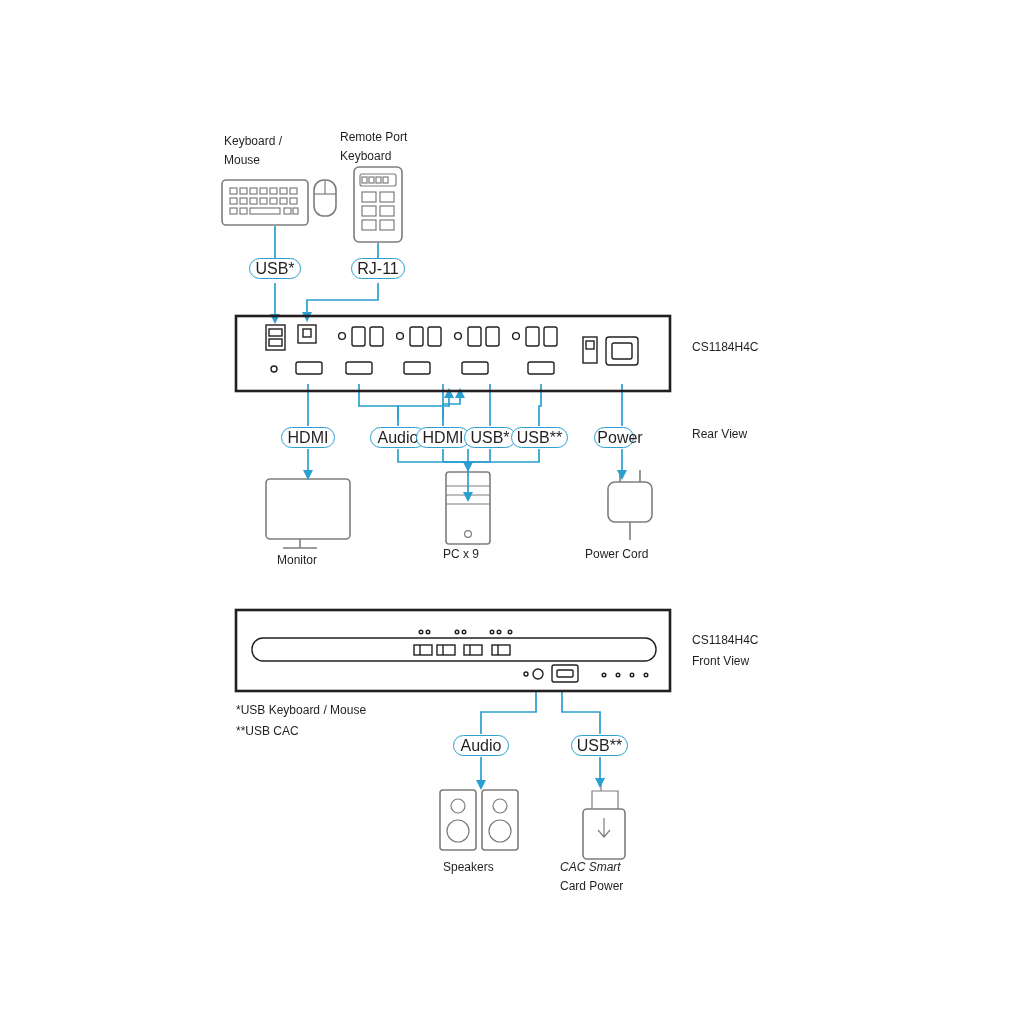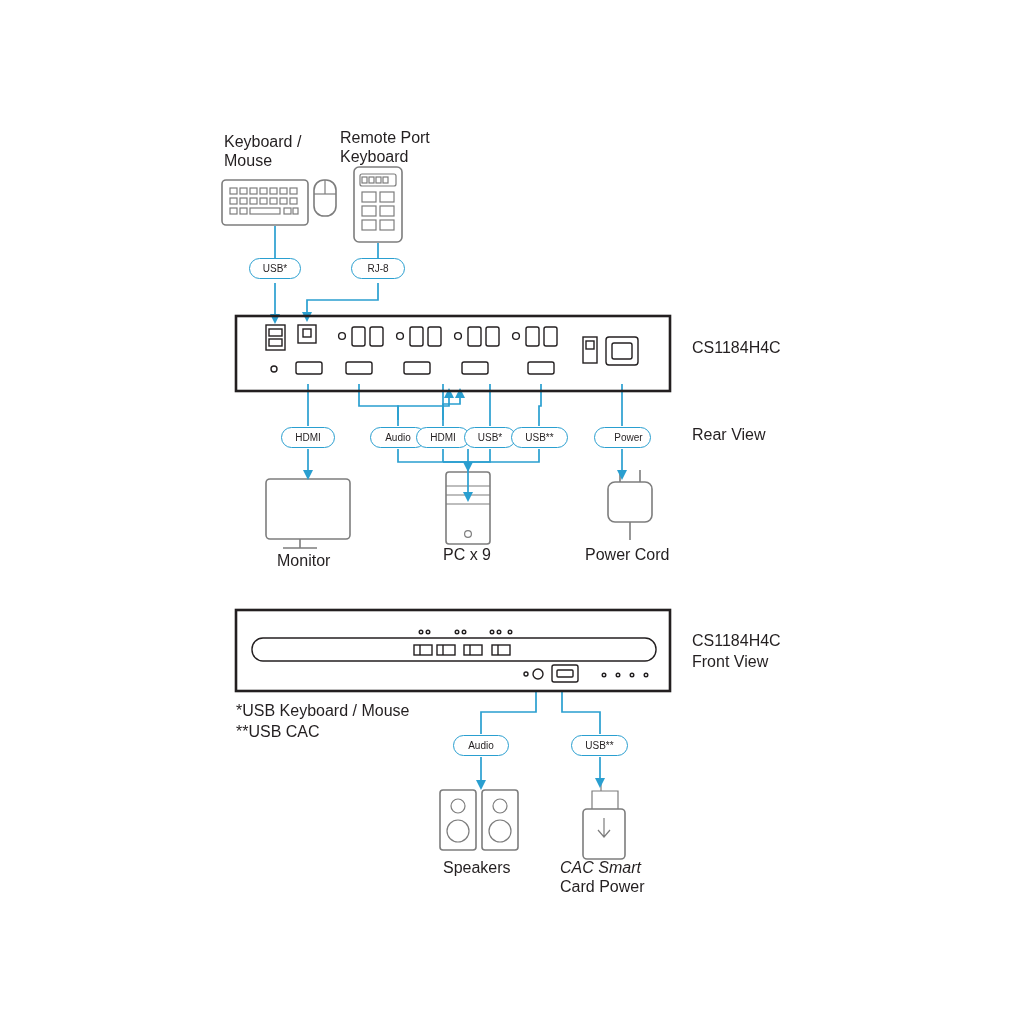--- a/index.html
+++ b/index.html
@@ -16,33 +16,33 @@
     overflow: hidden;
   }
   #stage {
     position: absolute;
     left: 0; top: 0;
     width: 1024px;
     height: 1024px;
   }
   .lbl {
     position: absolute;
-    font-size: 16px;
+    font-size: 12px;
     line-height: 19px;
     color: #231f20;
     white-space: pre;
     text-align: center;
   }
   .pill {
     position: absolute;
     border: 1.4px solid #2a9fd0;
     border-radius: 11px;
     background: #ffffff;
     color: #231f20;
-    font-size: 10px;
+    font-size: 16px;
     line-height: 1;
     display: flex;
     align-items: center;
     justify-content: center;
     height: 21px;
     box-sizing: border-box;
     white-space: nowrap;
   }
   svg.layer {
     position: absolute;
@@ -284,25 +284,25 @@
   <div class="lbl" style="left:585px; top:545px;">Power Cord</div>
 
   <div class="lbl" style="left:443px; top:858px;">Speakers</div>
   <div class="lbl" style="left:560px; top:858px;font-style:italic;">CAC Smart</div>
   <div class="lbl" style="left:560px; top:877px;">Card Power</div>
 
   <div class="lbl" style="left:236px; top:701px;">*USB Keyboard / Mouse</div>
   <div class="lbl" style="left:236px; top:722px;">**USB CAC</div>
 
   <div class="pill" style="left:249px; top:258px; width:52px;">USB*</div>
-  <div class="pill" style="left:351px; top:258px; width:54px;">RJ-8</div>
+  <div class="pill" style="left:351px; top:258px; width:54px;">RJ-11</div>
 
   <div class="pill" style="left:281px; top:427px; width:54px;">HDMI</div>
   <div class="pill" style="left:370px; top:427px; width:56px;">Audio</div>
   <div class="pill" style="left:416px; top:427px; width:54px;">HDMI</div>
   <div class="pill" style="left:464px; top:427px; width:52px;">USB*</div>
   <div class="pill" style="left:511px; top:427px; width:57px;">USB**</div>
-  <div class="pill" style="left:594px; top:427px; width:57px;padding-left:12px;">Power</div>
+  <div class="pill" style="left:594px; top:427px; width:40px;padding-left:12px;">Power</div>
 
   <div class="pill" style="left:453px; top:735px; width:56px;">Audio</div>
   <div class="pill" style="left:571px; top:735px; width:57px;">USB**</div>
 
 </div>
 
 </body></html>

